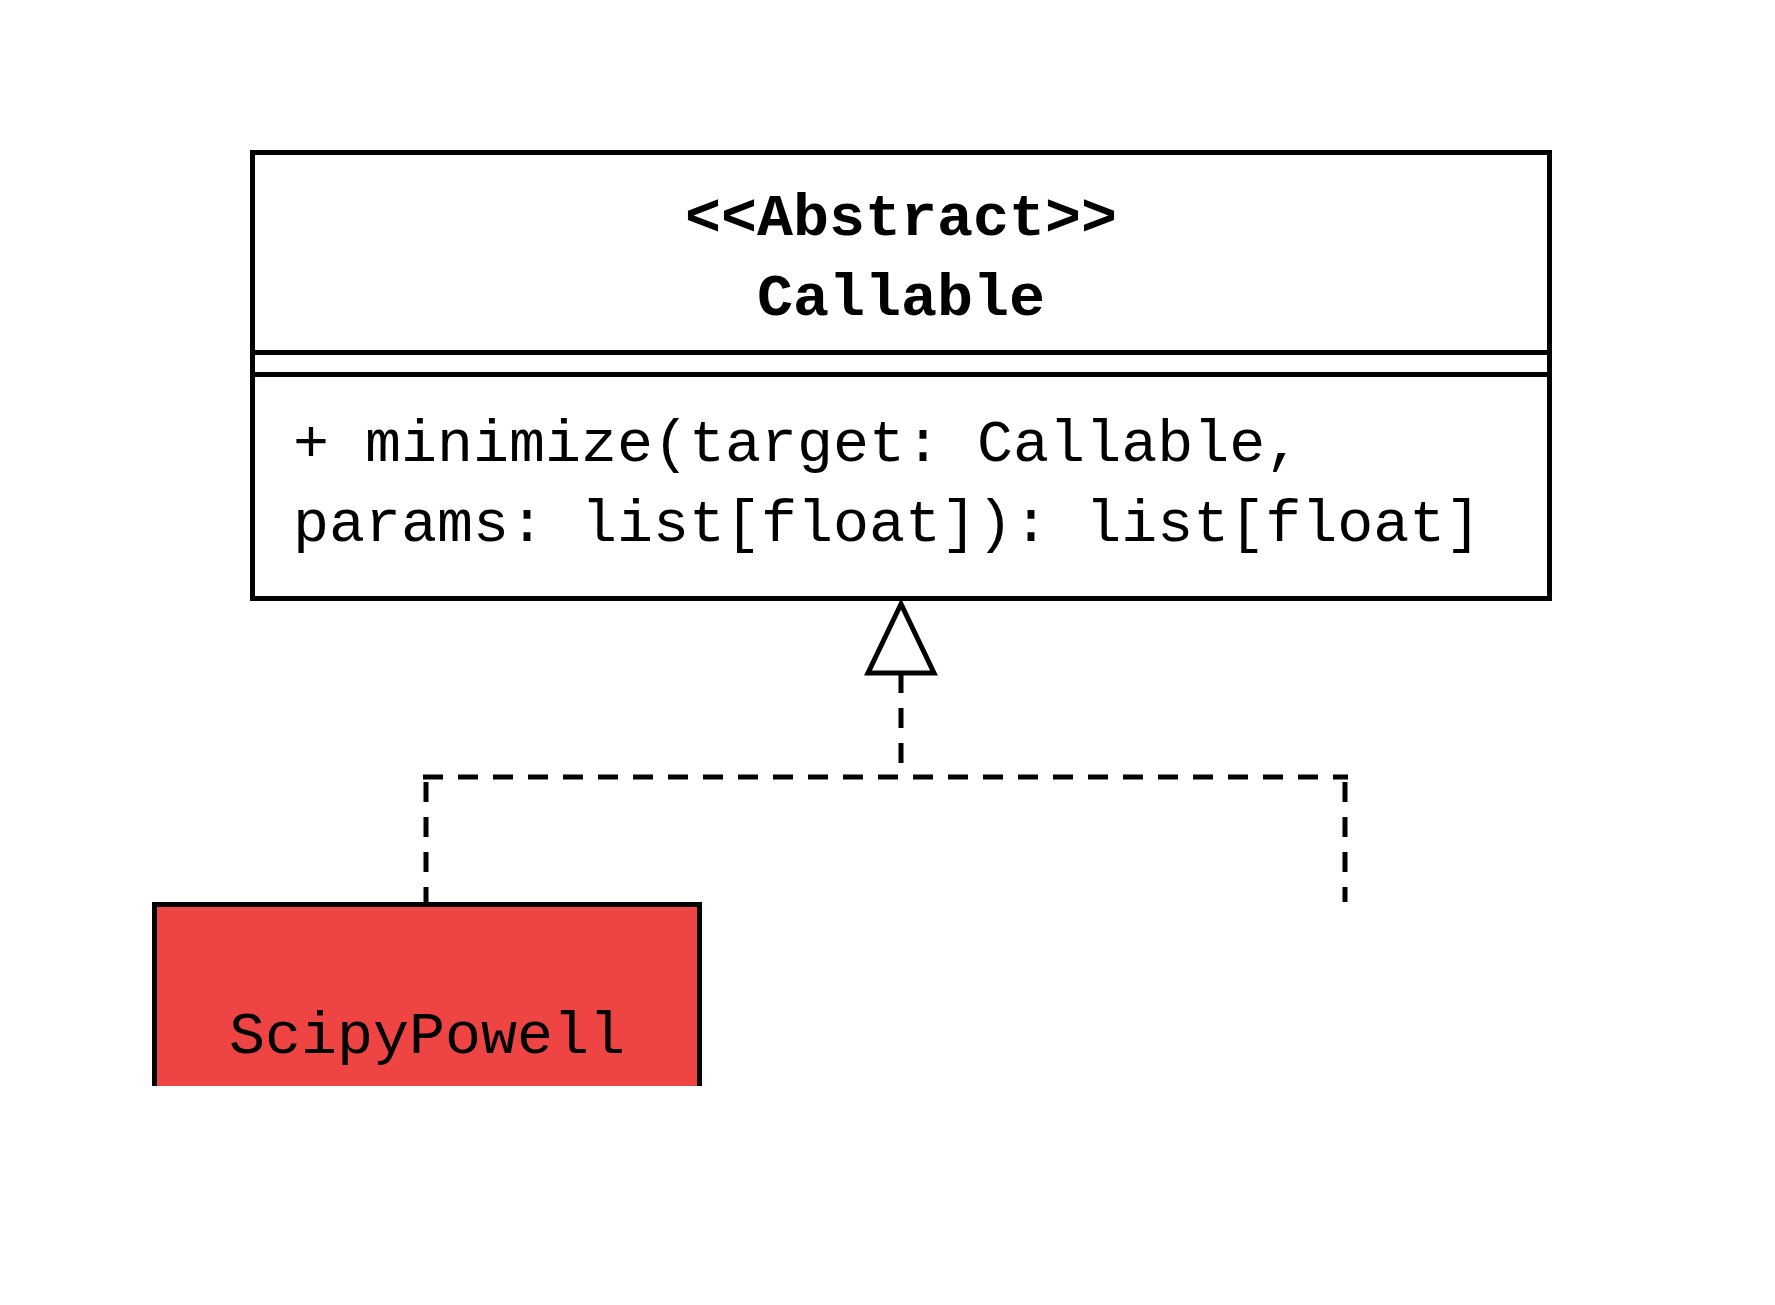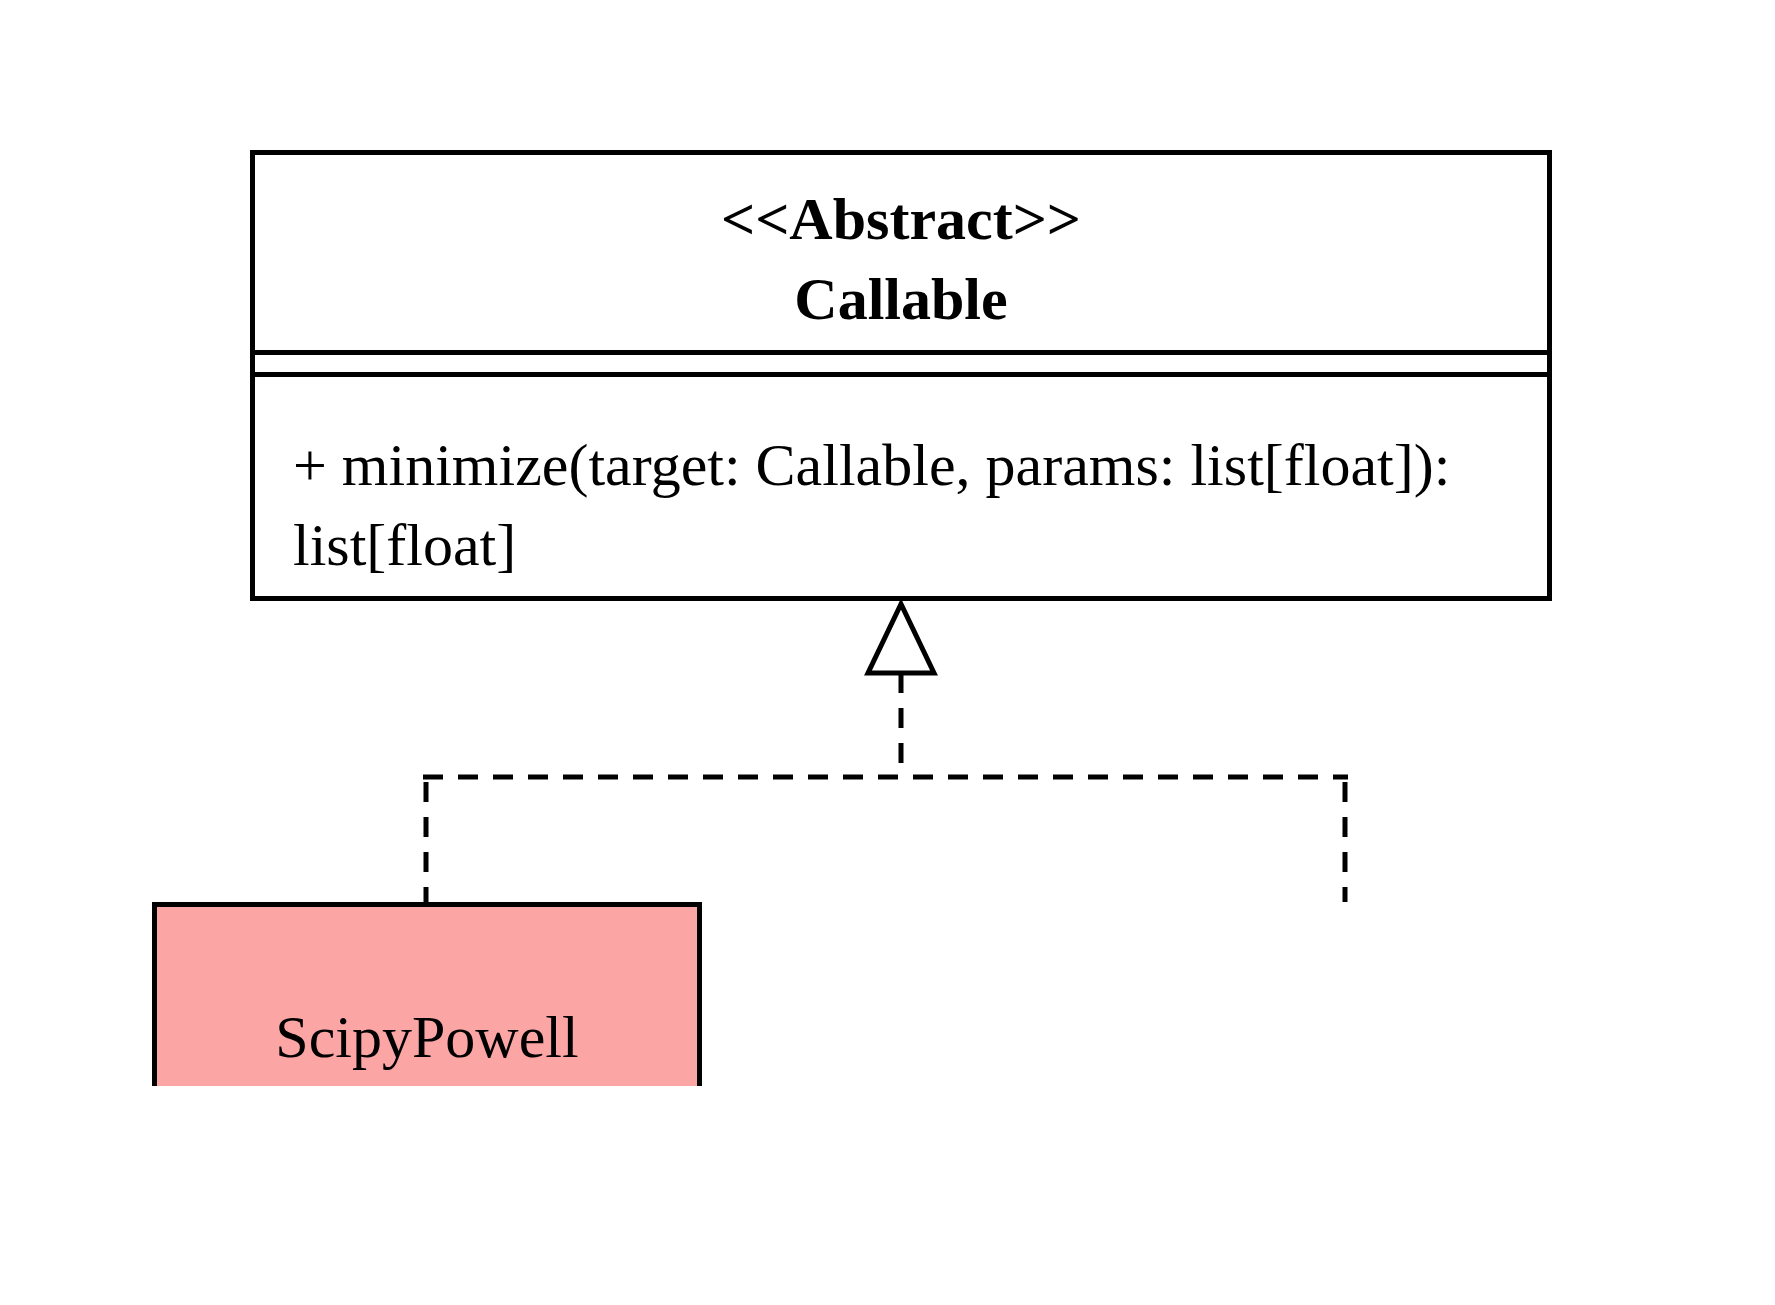--- a/index.html
+++ b/index.html
@@ -5,21 +5,21 @@
   html, body {
     margin: 0;
     padding: 0;
     background: #ffffff;
   }
   #canvas {
     position: relative;
     width: 1775px;
     height: 1086px;
     background: #ffffff;
-    font-family: Liberation Serif, serif;
+    font-family: Liberation Mono, monospace;
     color: #000000;
     overflow: hidden;
   }
 
   
   .parent-box {
     position: absolute;
     left: 250px;
     top: 150px;
     width: 1302px;
@@ -38,34 +38,34 @@
     line-height: 80px;
     padding-top: 24px;
   }
   .attr-comp {
     height: 22px;
     box-sizing: border-box;
     border-bottom: 5px solid #000;
   }
   .method-comp {
     box-sizing: border-box;
-    padding: 48px 6px 0 38px;
+    padding: 28px 6px 0 38px;
     font-size: 60px;
     line-height: 80px;
     text-align: left;
   }
 
   
   .child-box {
     position: absolute;
     width: 550px;
     height: 250px;
     border: 5px solid #000;
     box-sizing: border-box;
-    background: #fca5a5;
+    background: #ef4444;
     text-align: center;
     font-size: 60px;
     line-height: 80px;
     padding-top: 90px;
   }
   .child-left  { left: 152px;  top: 902px; }
   .child-right { left: 1073px; top: 902px; }
 
   
   .connector-svg {

